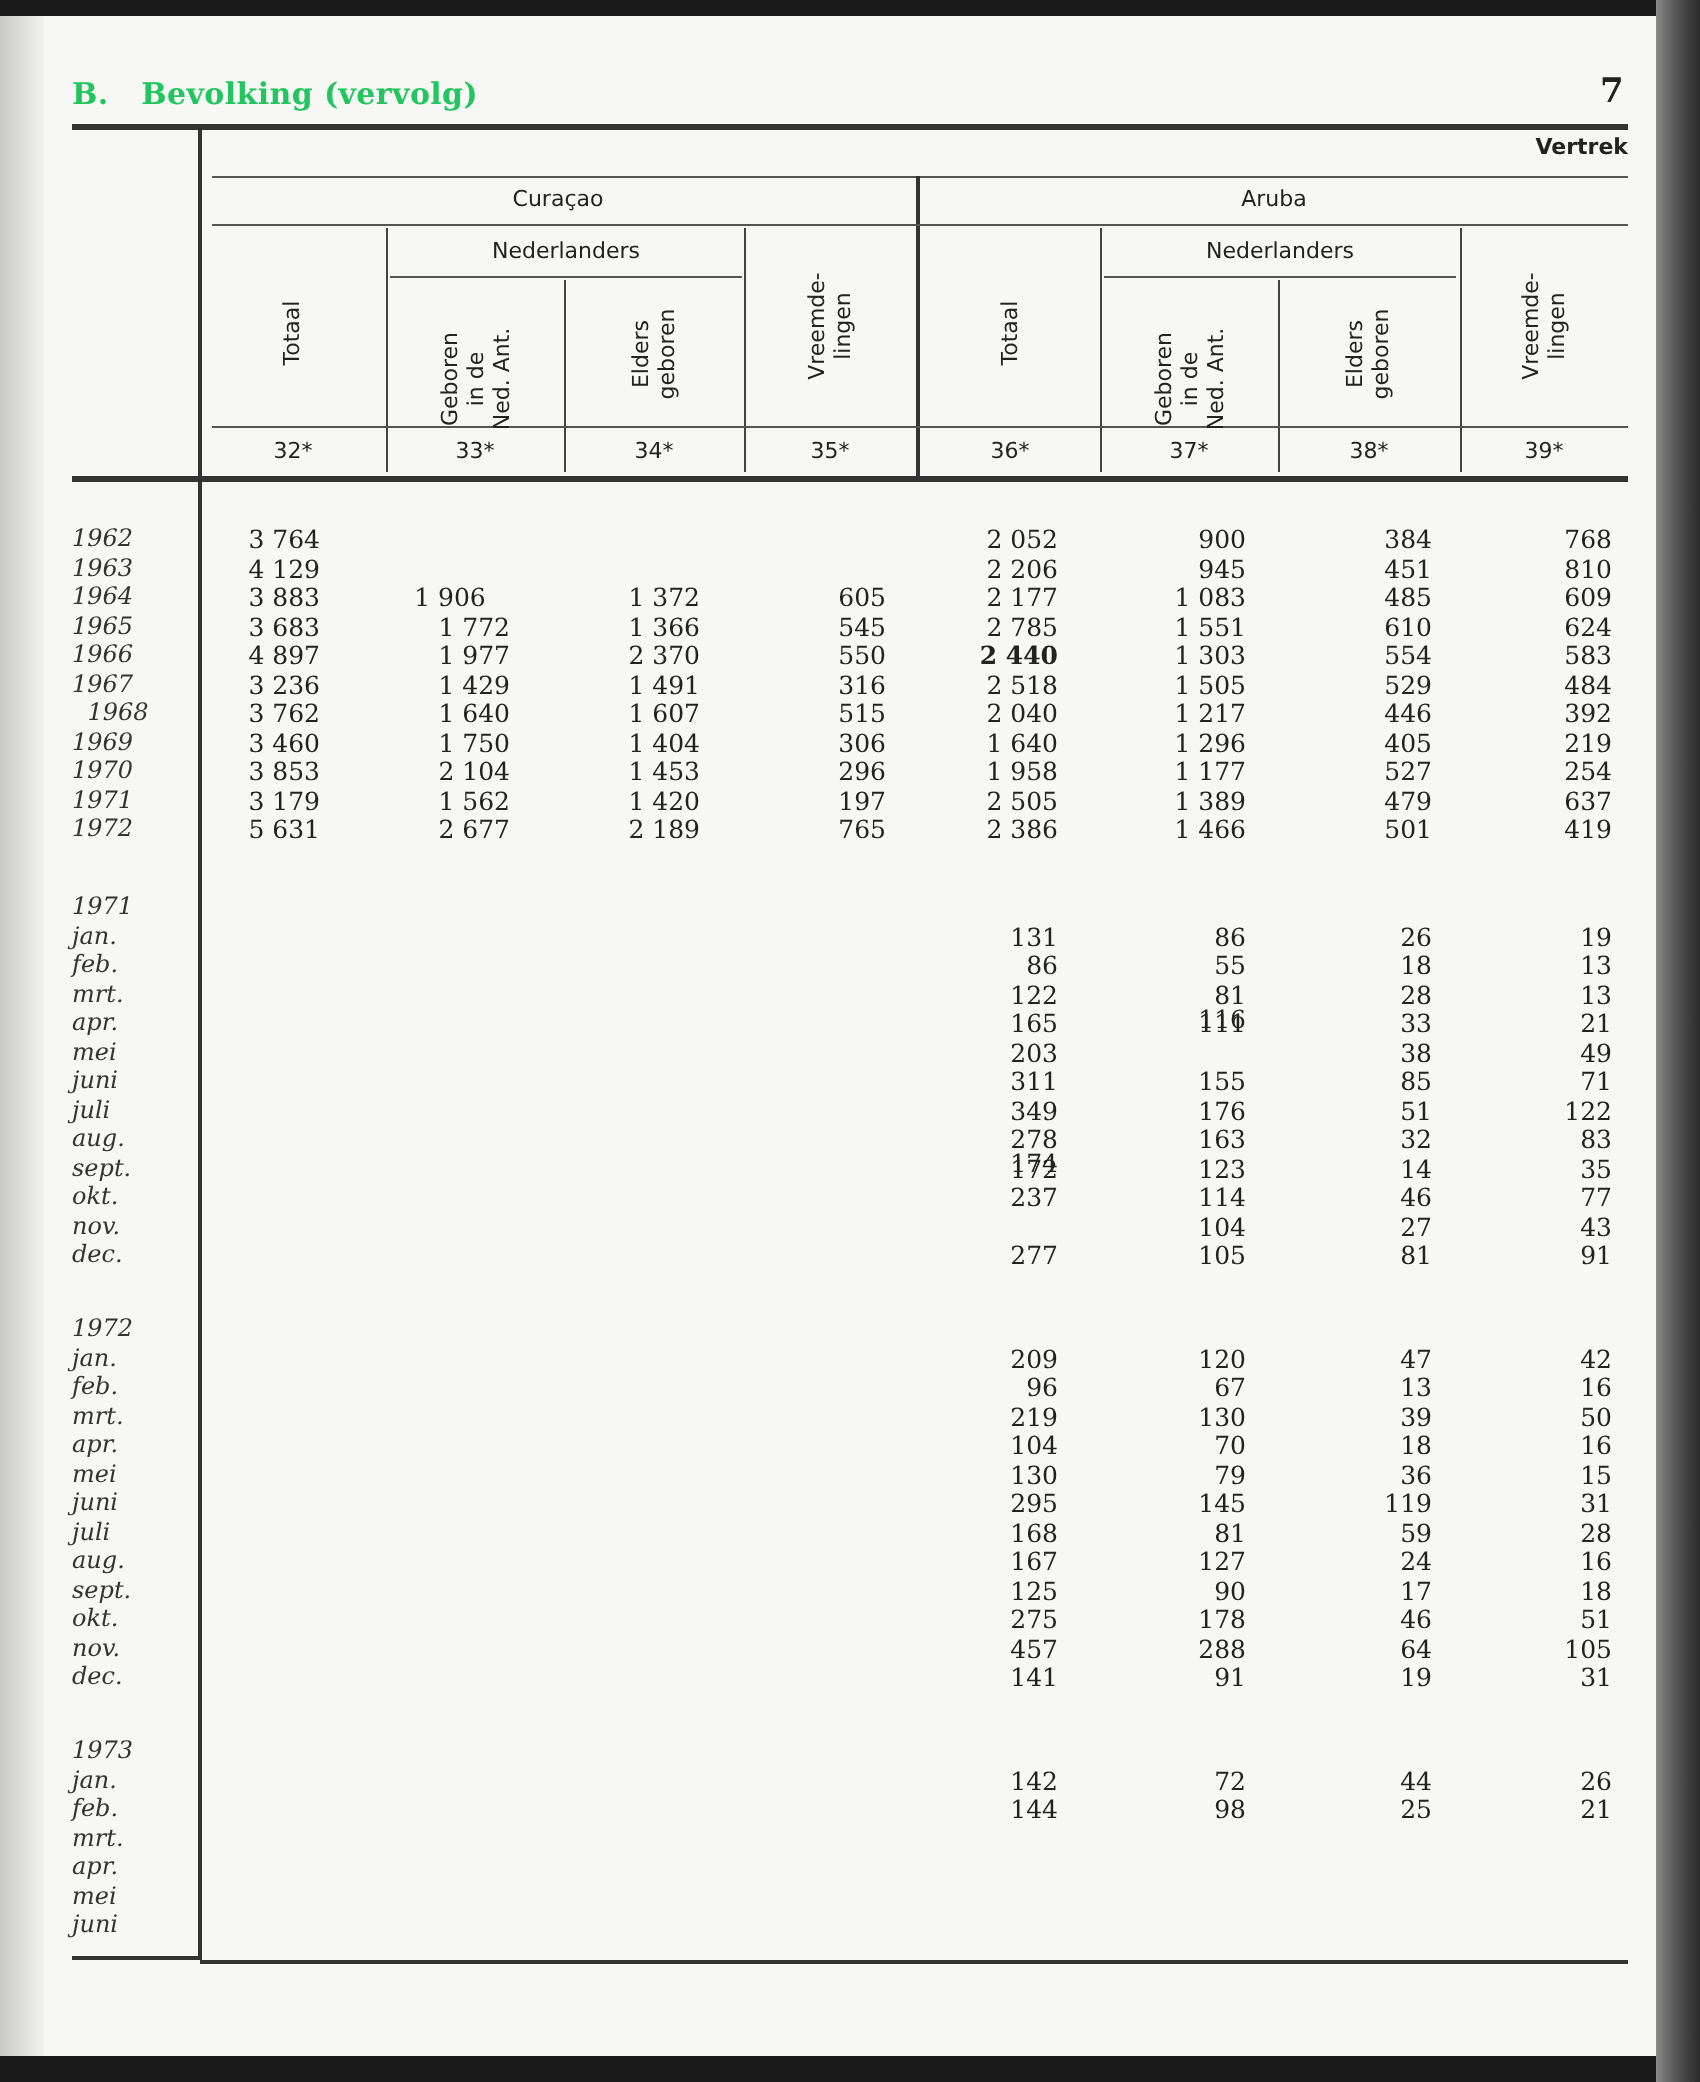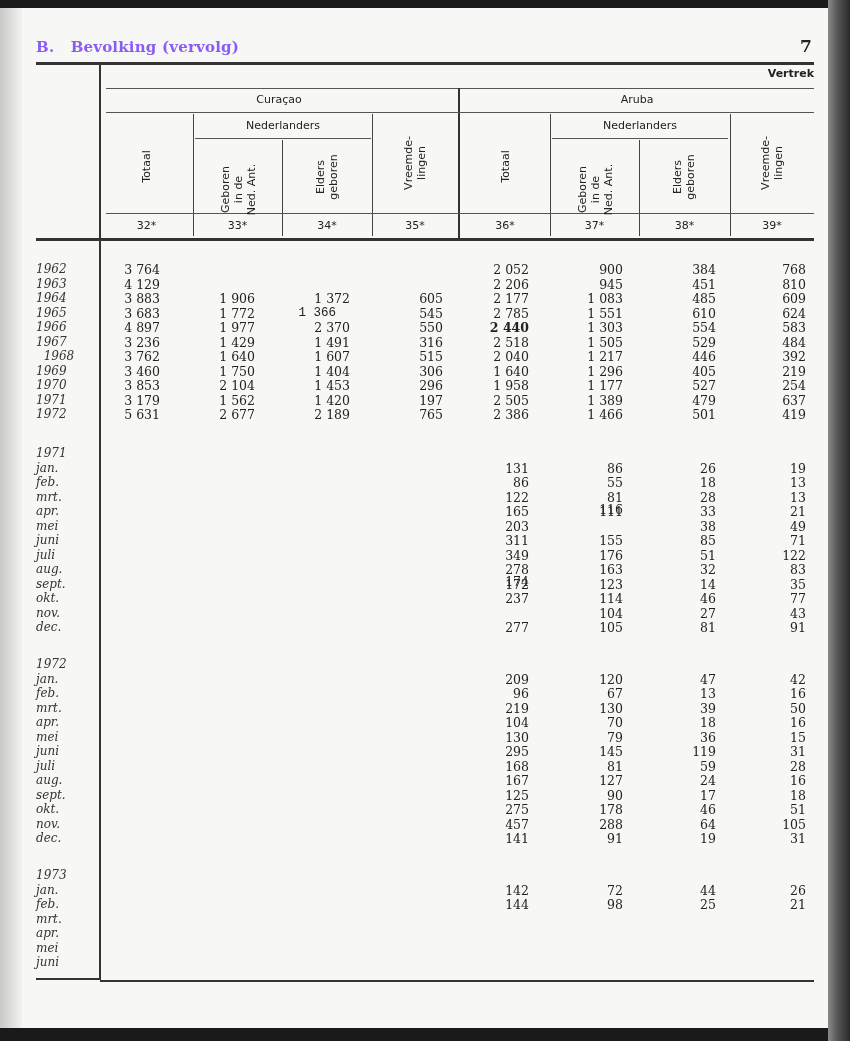--- a/index.html
+++ b/index.html
@@ -15,21 +15,21 @@
   .page-left-shade {
     position:absolute; left:0; top:0; width:22px; height:100%;
     background:linear-gradient(to right,#c9c9c7,#f2f2f0);
   }
   .binding {
     position:absolute; right:0; top:0; width:22px; height:1041px;
     background:linear-gradient(to right,#8a8a8a,#5a5a5a 40%,#2a2a2a);
   }
   .header-title {
     position:absolute; left:36px; top:38px; font-size:15px; font-weight:bold;
-    color:#8b5cf6; font-family:"DejaVu Serif", serif; letter-spacing:0.2px;
+    color:#22c55e; font-family:"DejaVu Serif", serif; letter-spacing:0.2px;
   }
   .page-number {
     position:absolute; left:800px; top:36px; font-size:17px; font-weight:bold; color:#222;
   }
   .rule-top { position:absolute; left:36px; top:62px; width:778px; height:3px; background:#333; }
   .rule-head-bottom { position:absolute; left:36px; top:238px; width:778px; height:3px; background:#333; }
   .rule-bottom { position:absolute; left:100px; top:980px; width:714px; height:2px; background:#333; }
   .stub-rule-bottom { position:absolute; left:36px; top:978px; width:64px; height:2px; background:#333; }
   .vline { position:absolute; background:#444; width:1px; }
   .vline.thick { width:2px; background:#333; }
@@ -134,31 +134,31 @@
     <div class="cell" style="left: 656px; top: 262px; width: 60px;">384</div>
     <div class="cell" style="left: 746px; top: 262px; width: 60px;">768</div>
     <div class="stub" style="left: 36px; top: 276.5px; width: 46px; text-align: left;">1963</div>
     <div class="cell" style="left: 100px; top: 276.5px; width: 60px;">4 129</div>
     <div class="cell" style="left: 469px; top: 276.5px; width: 60px;">2 206</div>
     <div class="cell" style="left: 563px; top: 276.5px; width: 60px;">945</div>
     <div class="cell" style="left: 656px; top: 276.5px; width: 60px;">451</div>
     <div class="cell" style="left: 746px; top: 276.5px; width: 60px;">810</div>
     <div class="stub" style="left: 36px; top: 291px; width: 46px; text-align: left;">1964</div>
     <div class="cell" style="left: 100px; top: 291px; width: 60px;">3 883</div>
-    <div class="cell" style="left: 195px; top: 291px; width: 60px;">1 906</div>
+    <div class="cell" style="left: 195px; top: 291px; width: 60px; text-align: center;">1 906</div>
     <div class="cell" style="left: 290px; top: 291px; width: 60px;">1 372</div>
     <div class="cell" style="left: 383px; top: 291px; width: 60px;">605</div>
     <div class="cell" style="left: 469px; top: 291px; width: 60px;">2 177</div>
     <div class="cell" style="left: 563px; top: 291px; width: 60px;">1 083</div>
     <div class="cell" style="left: 656px; top: 291px; width: 60px;">485</div>
     <div class="cell" style="left: 746px; top: 291px; width: 60px;">609</div>
     <div class="stub" style="left: 36px; top: 305.5px; width: 46px; text-align: left; font-style: italic;">1965</div>
     <div class="cell" style="left: 100px; top: 305.5px; width: 60px;">3 683</div>
     <div class="cell" style="left: 195px; top: 305.5px; width: 60px;">1 772</div>
-    <div class="cell" style="left: 276px; top: 305.5px; width: 60px; font-family: Liberation Mono, monospace;">1 366</div>
+    <div class="cell" style="left: 290px; top: 305.5px; width: 60px;">1 366</div>
     <div class="cell" style="left: 383px; top: 305.5px; width: 60px;">545</div>
     <div class="cell" style="left: 469px; top: 305.5px; width: 60px;">2 785</div>
     <div class="cell" style="left: 563px; top: 305.5px; width: 60px;">1 551</div>
     <div class="cell" style="left: 656px; top: 305.5px; width: 60px;">610</div>
     <div class="cell" style="left: 746px; top: 305.5px; width: 60px;">624</div>
     <div class="stub" style="left: 36px; top: 320px; width: 46px; text-align: left;">1966</div>
     <div class="cell" style="left: 100px; top: 320px; width: 60px;">4 897</div>
     <div class="cell" style="left: 195px; top: 320px; width: 60px;">1 977</div>
     <div class="cell" style="left: 290px; top: 320px; width: 60px;">2 370</div>
     <div class="cell" style="left: 383px; top: 320px; width: 60px;">550</div>

